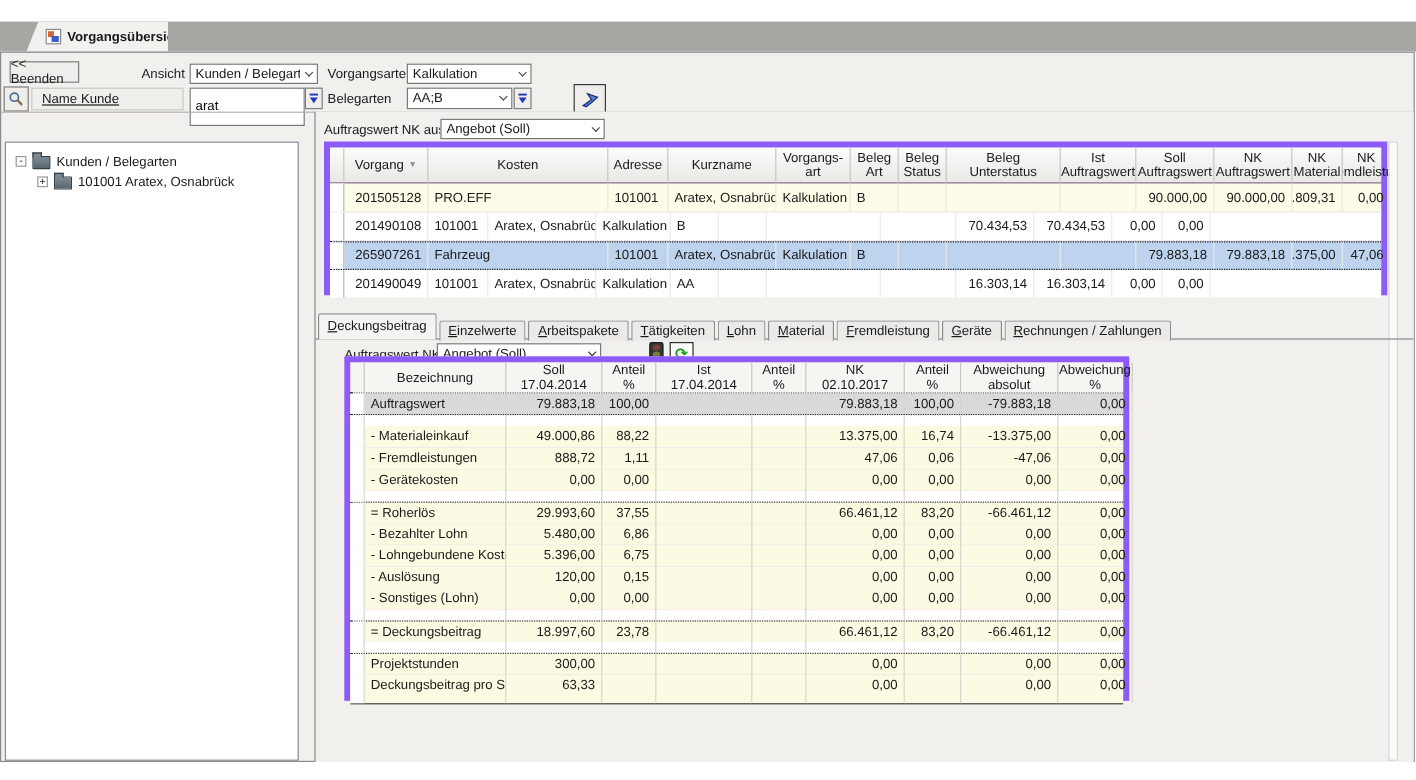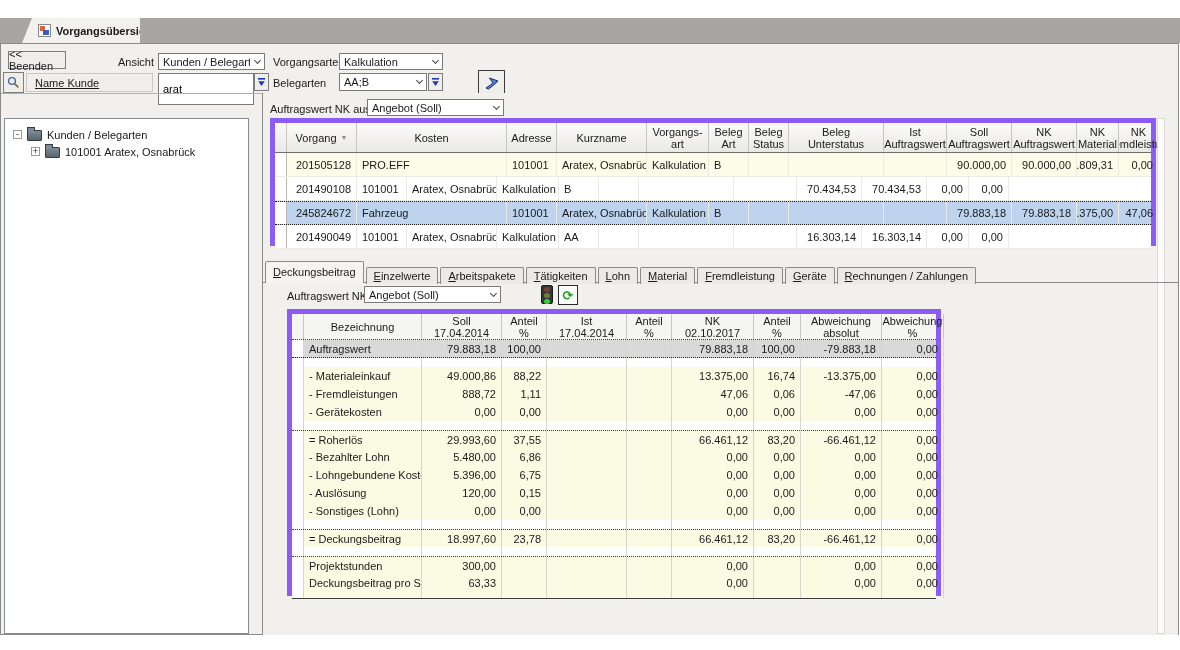--- a/index.html
+++ b/index.html
@@ -88,21 +88,21 @@
           border:1px solid #8a8a8a; border-bottom:none; border-radius:2px 2px 0 0; background:#eceae6; z-index:1; }
   .dtab.active { top:0; height:22px; padding-top:4px; background:#f5f4f1; z-index:2; }
   .dtab::first-letter { text-decoration:underline; }
   .lbl-nk2 { left:24px; top:197px; }
   .combo-nk2 { left:101px; top:193px; width:137px; }
   .icon-traffic { position:absolute; left:278px; top:192px; width:12px; height:19px; background:#2f3a34; border-radius:2px; border:1px solid #1d1d1d; }
   .icon-traffic i { display:block; width:6px; height:5px; border-radius:50%; margin:1px auto 0; }
   .icon-traffic .r{background:#7c4038;} .icon-traffic .y{background:#7a7a40;} .icon-traffic .g{background:#35d435;}
   .btn-refresh { position:absolute; left:295px; top:192px; width:20px; height:20px; border:1px solid #2a2a2a; background:#fdfdfd; font-size:13px; font-weight:bold; color:#1d9e1d; display:flex; align-items:center; justify-content:center; }
   
-  .grid2 { left:24px; top:216px; width:654px; height:287px; }
+  .grid2 { left:24px; top:204px; width:654px; height:287px; }
   .grid2 .ghead { height:26px; background:#f5f5f1; border-bottom:1px dotted #3c3c3c; }
   .grid2 .tr { height:18px; background:#fff; }
   .grid2 .td { border-right:1px solid #d6d6cd; }
   .grid2 .tr.yellow { background:#fbfbe3; }
   .grid2 .tr.spacer { height:9px; background:#fff; }
   .grid2 .tr.yspacer { height:7px; background:#fbfbe3; border-bottom:1px solid #3c3c3c; }
   .grid2 .tr.selected { background:#d9d9d9; border-bottom:1px dotted #282828; }
   .grid2 .tr.section { border-top:1px dotted #3c3c3c; }
   .dc0{width:12px;flex:0 0 12px;} .dc1{width:118px;flex:0 0 118px;} .dc2{width:80px;flex:0 0 80px;}
   .dc3{width:45px;flex:0 0 45px;} .dc4{width:80px;flex:0 0 80px;} .dc5{width:45px;flex:0 0 45px;}
@@ -256,21 +256,21 @@
               <div class="mc7 td"></div>
               <div class="mc8 td"></div>
               <div class="mc9 td"></div>
               <div class="mc10 td">70.434,53</div>
               <div class="mc11 td">70.434,53</div>
               <div class="mc12 td">0,00</div>
               <div class="mc13 td">0,00</div>
             </div>
             <div class="tr selected">
               <div class="mc0 td"></div>
-              <div class="mc1 td">245824672</div>
+              <div class="mc1 td">265907261</div>
               <div class="mc2 td">Fahrzeug</div>
               <div class="mc3 td">101001</div>
               <div class="mc4 td">Aratex, Osnabrück</div>
               <div class="mc5 td">Kalkulation</div>
               <div class="mc6 td">B</div>
               <div class="mc7 td"></div>
               <div class="mc8 td"></div>
               <div class="mc9 td"></div>
               <div class="mc10 td">79.883,18</div>
               <div class="mc11 td">79.883,18</div>

